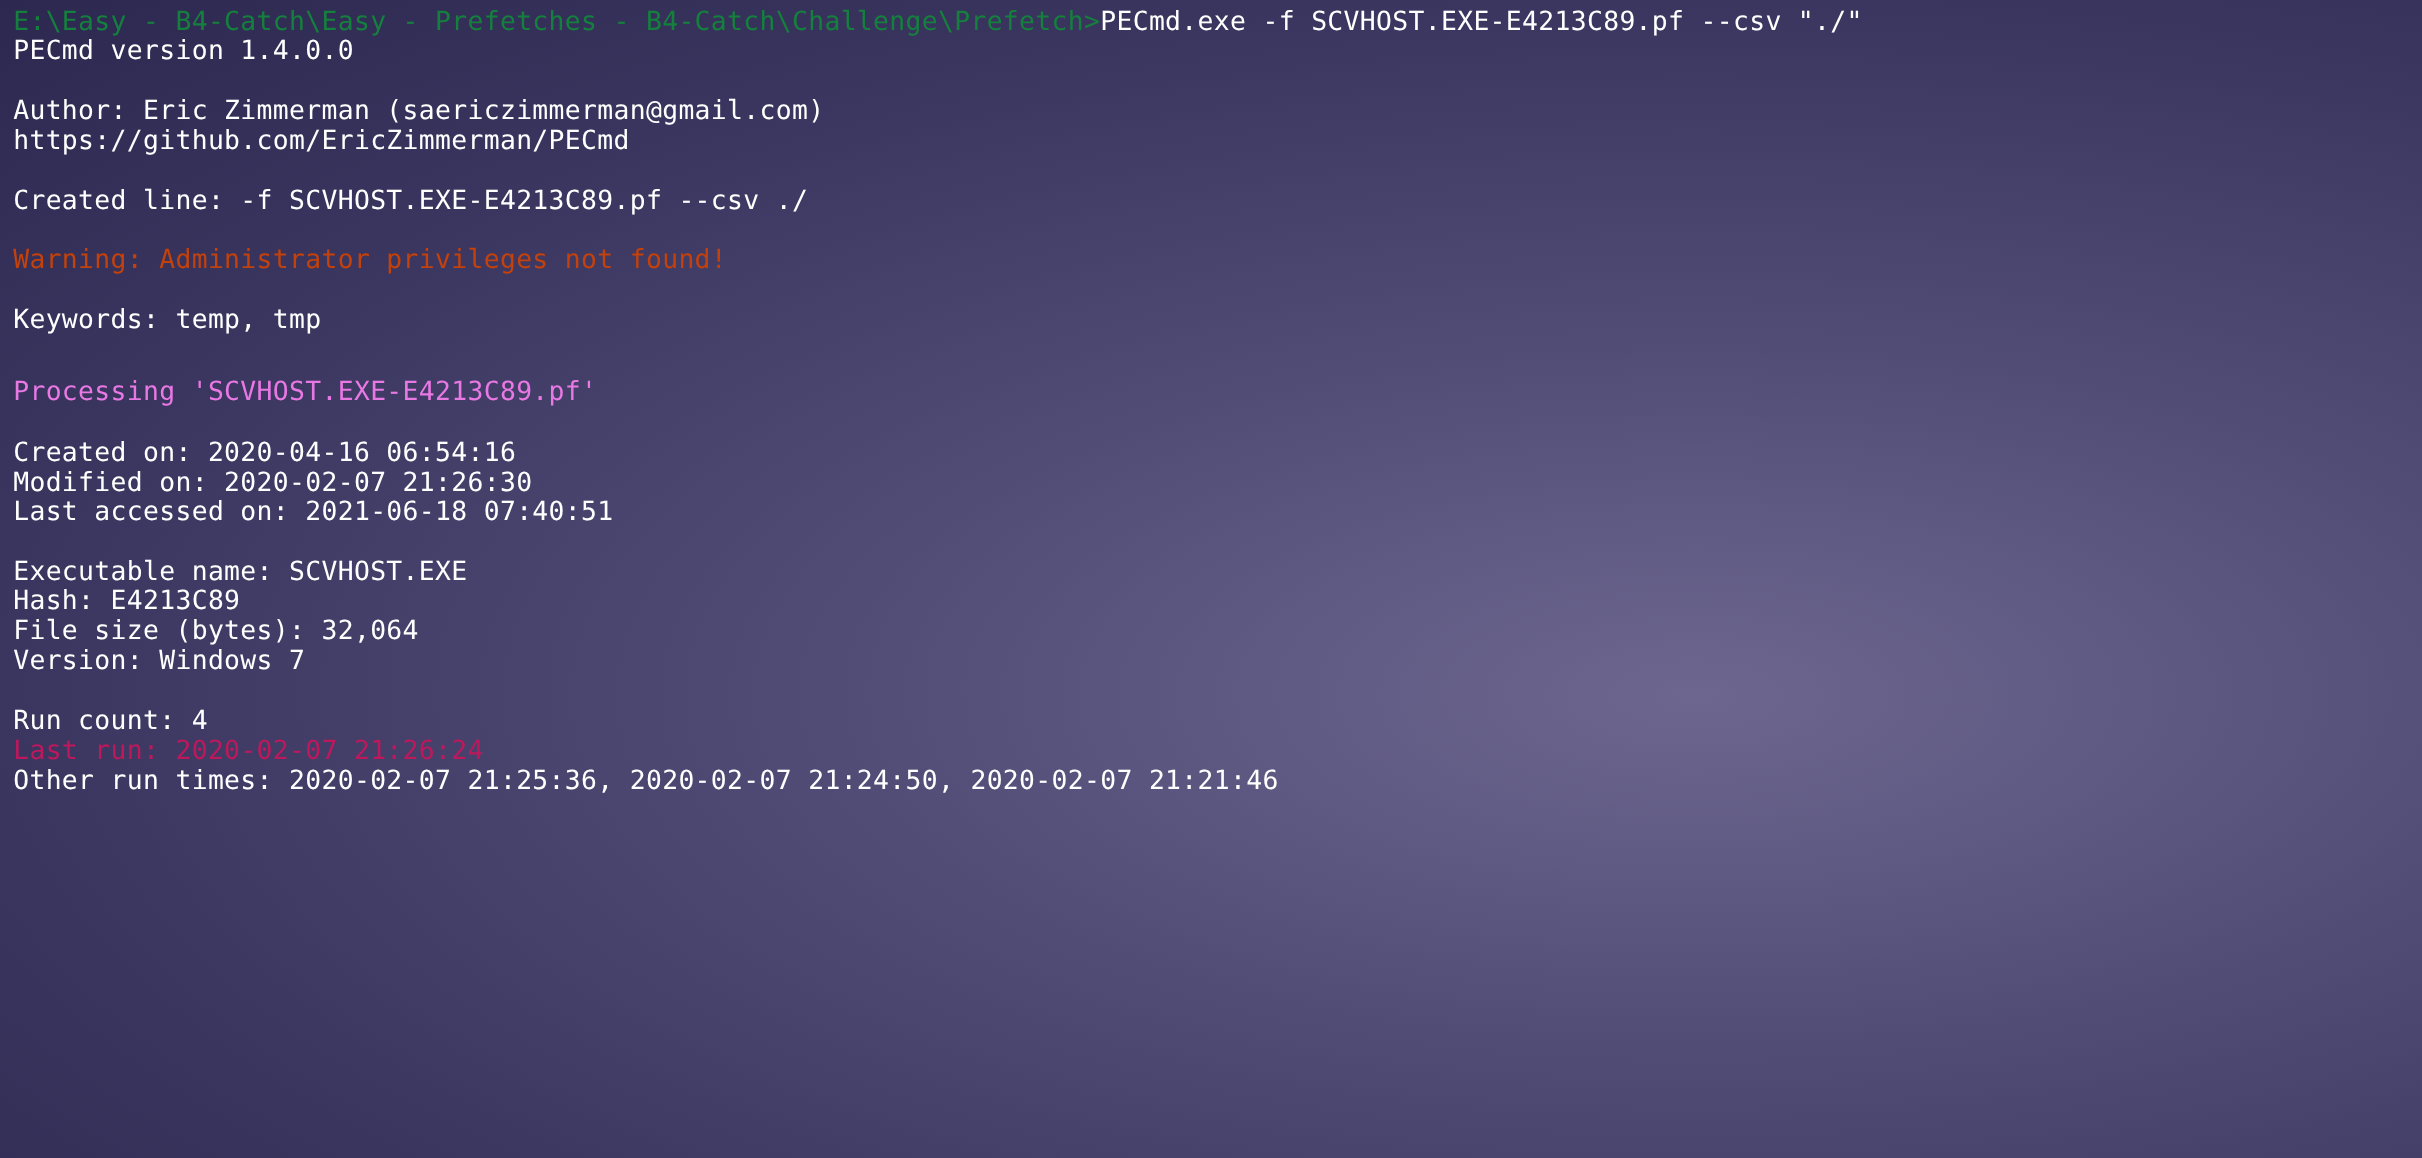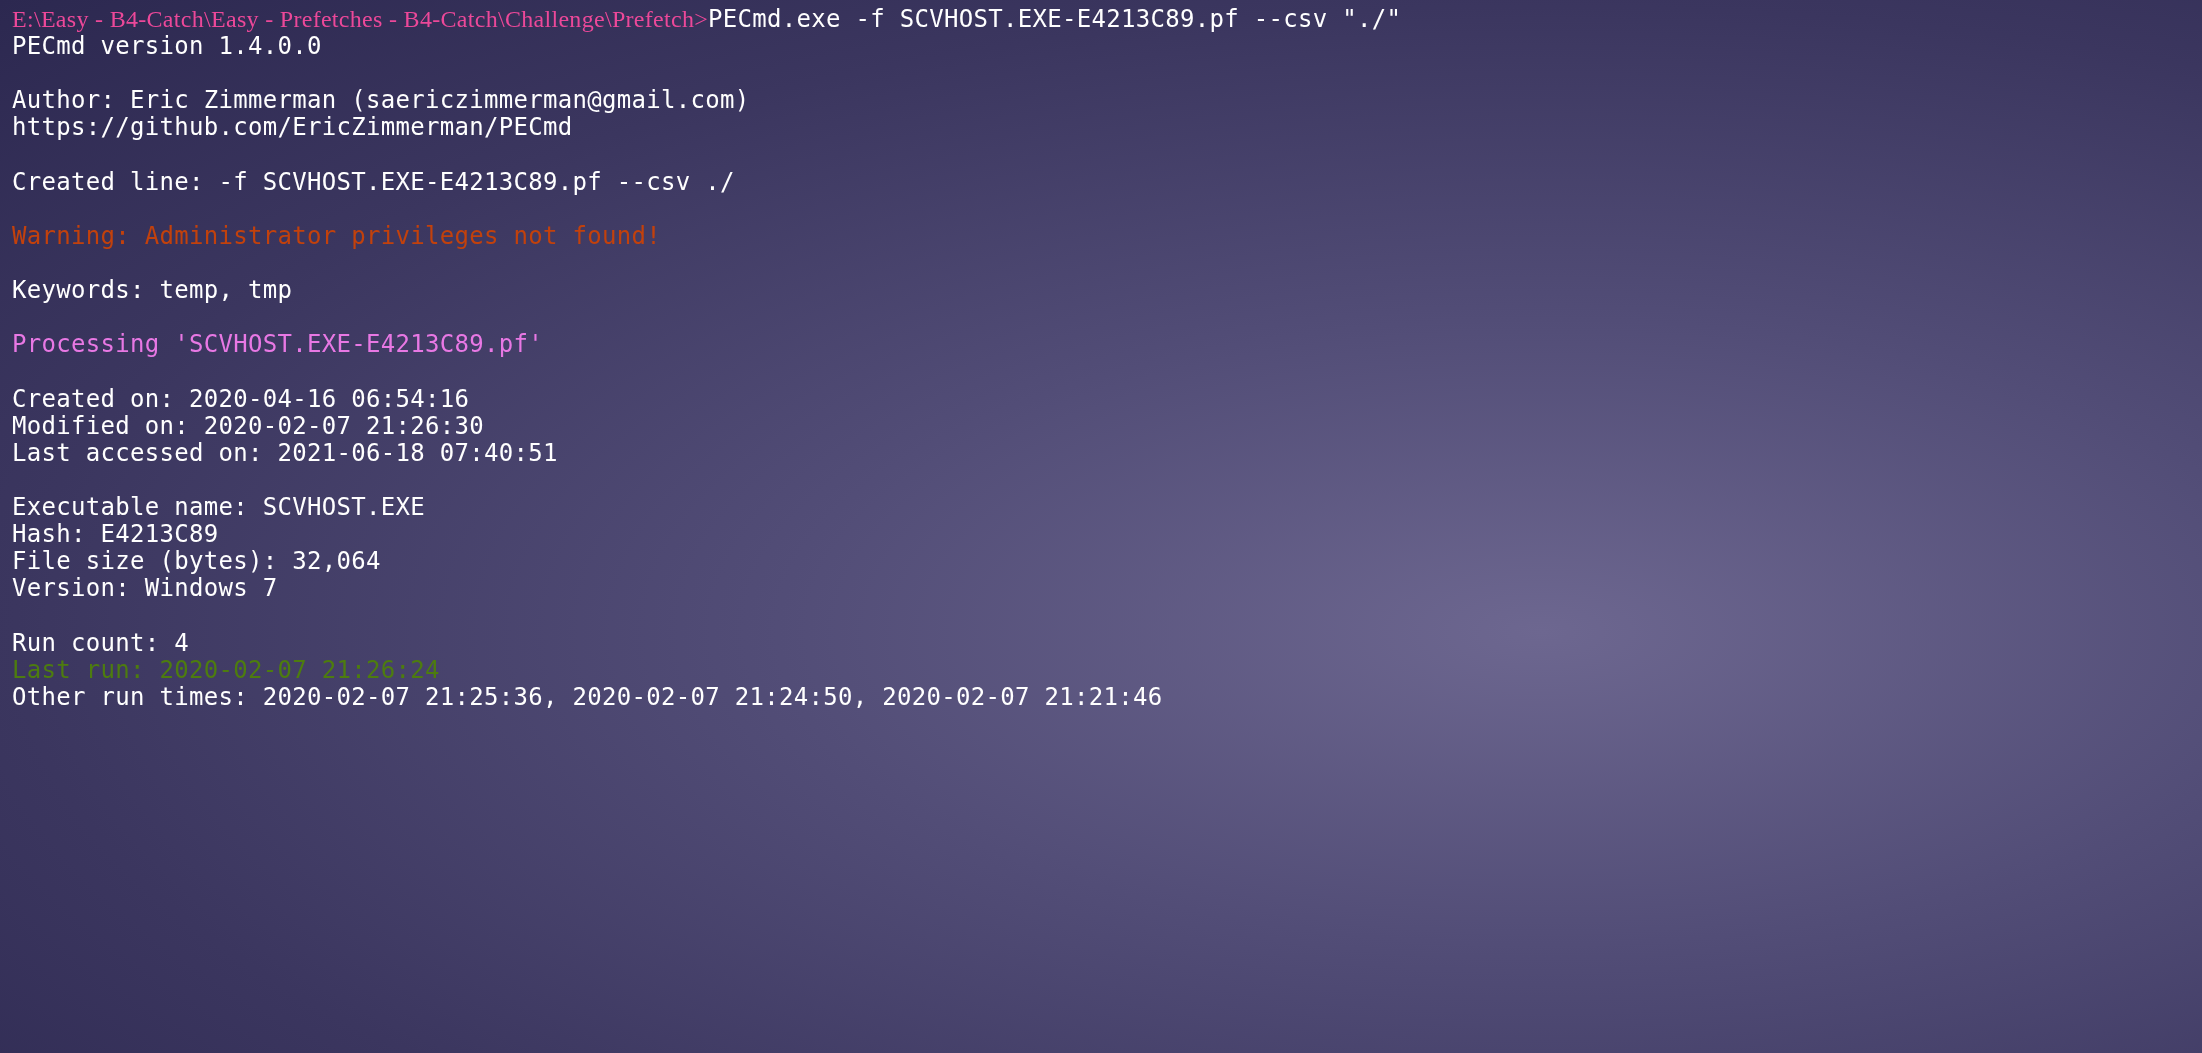--- a/index.html
+++ b/index.html
@@ -12,25 +12,25 @@
       line-height: 1.13;
       color: #ffffff;
       font-weight: 500;
       letter-spacing: 0.3px;
       min-height: 1053px;
       box-sizing: border-box;
     }
     .line {
       white-space: pre;
     }
-    .prompt { color: #ec4899; font-family: Liberation Serif, serif; }
+    .prompt { color: #15803d; }
     .cmd { color: #ffffff; }
     .warning { color: #c2410c; }
-    .processing { color: #e878e4; }
-    .lastrun { color: #4d7c0f; }
+    .processing { color: #e878e4; margin-top: 12px; }
+    .lastrun { color: #be185d; }
     .blank { height: 1.13em; }
   </style>
 </head>
 <body>
 
 <div class="line"><span class="prompt">E:\Easy - B4-Catch\Easy - Prefetches - B4-Catch\Challenge\Prefetch&gt;</span><span class="cmd">PECmd.exe -f SCVHOST.EXE-E4213C89.pf --csv "./"</span></div>
 <div class="line">PECmd version 1.4.0.0</div>
 <div class="blank"></div>
 <div class="line">Author: Eric Zimmerman (saericzimmerman@gmail.com)</div>
 <div class="line">https://github.com/EricZimmerman/PECmd</div>

